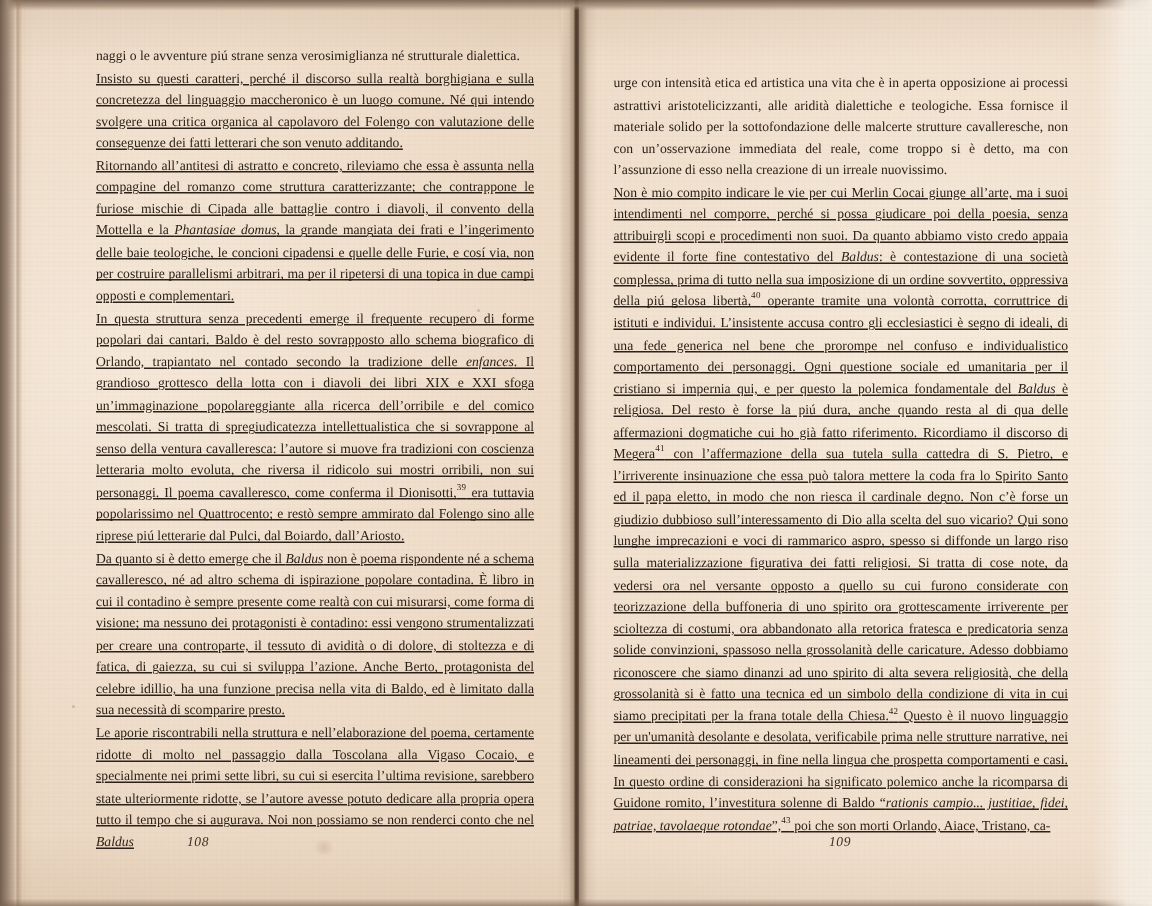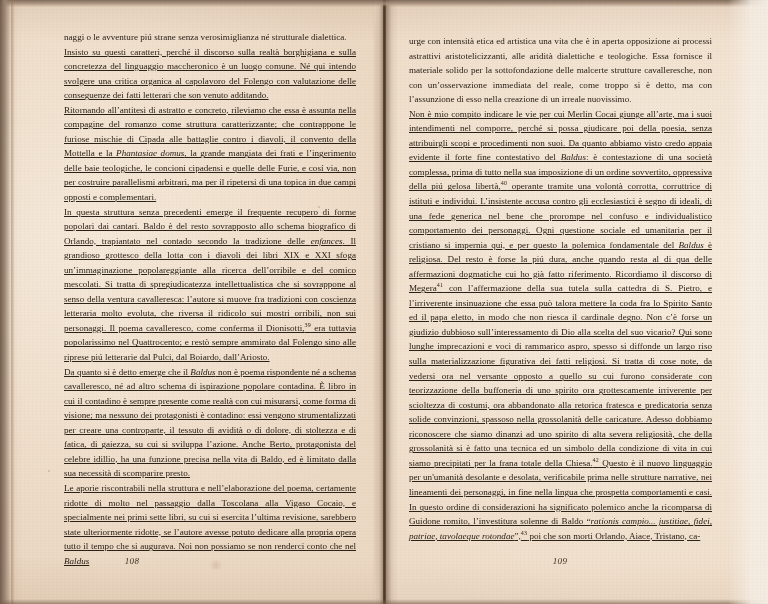--- a/index.html
+++ b/index.html
@@ -102,21 +102,21 @@
   .col {
     position: absolute;
     color: #2a2118;
     font-size: 9.1px;
     line-height: 14.55px;
     text-align: justify;
     text-justify: inter-word;
     -webkit-font-smoothing: antialiased;
   }
   .col.left  { left: 64px;  top: 30px; width: 292px; }
-  .col.right { left: 409px; top: 34px; width: 303px; }
+  .col.right { left: 409px; top: 48px; width: 303px; }
 
   .col p {
     margin: 0;
     text-indent: 0;
   }
   .col p + p { margin-top: 0; text-decoration: underline; }
 
   .col i, .col em { font-style: italic; }
   sup.fn {
     font-size: 6px;

